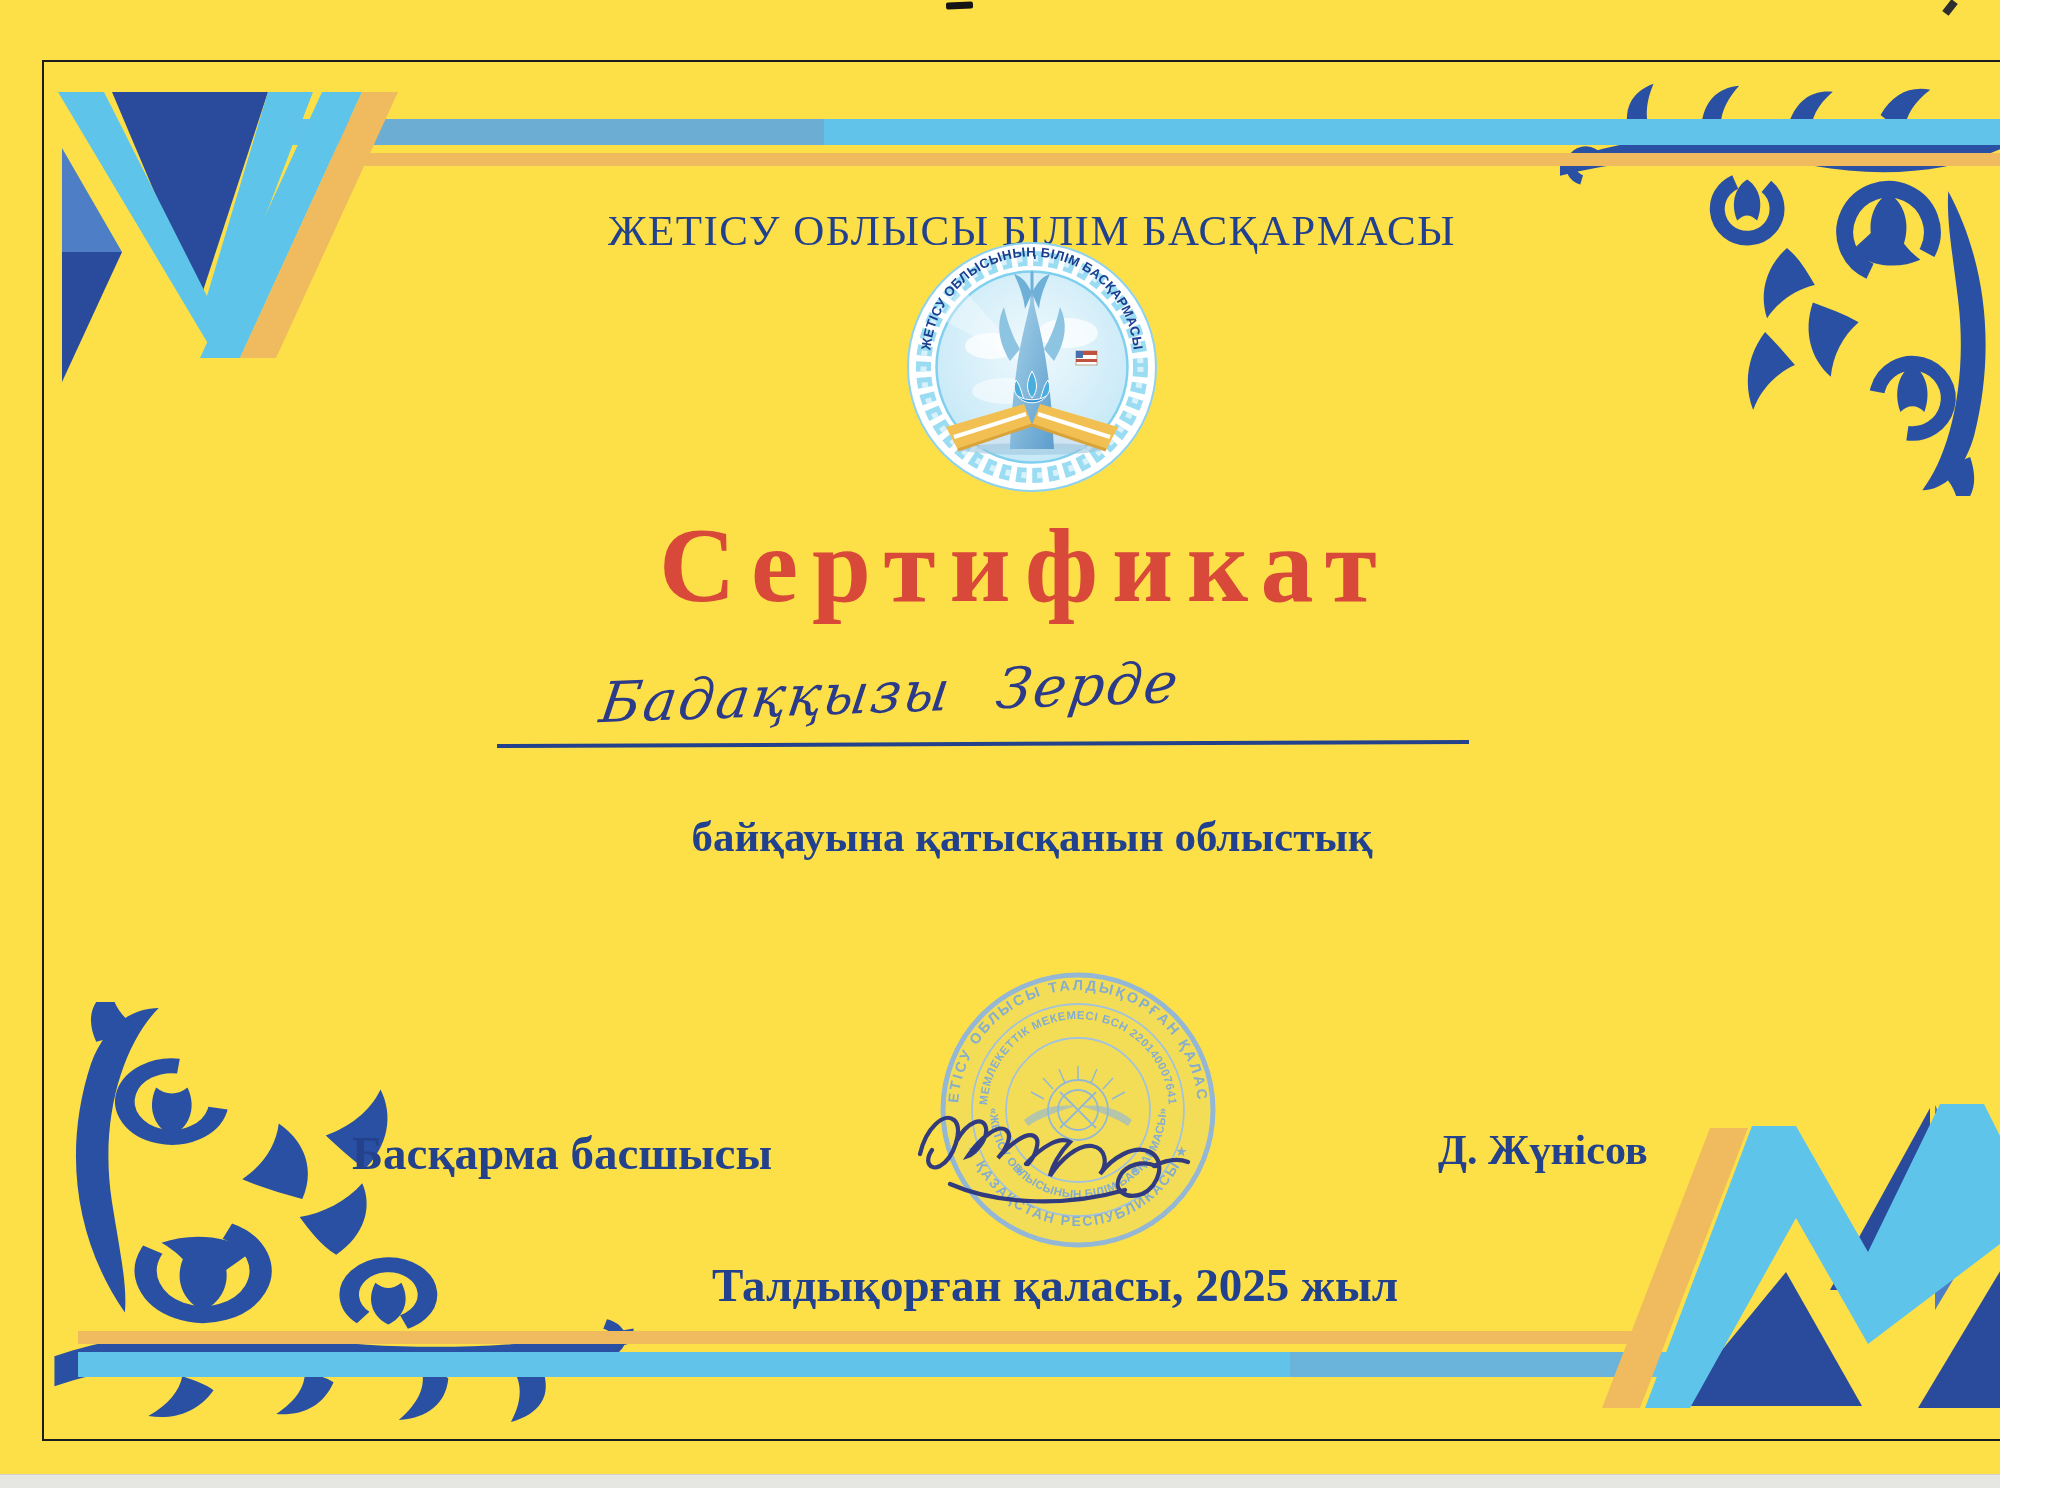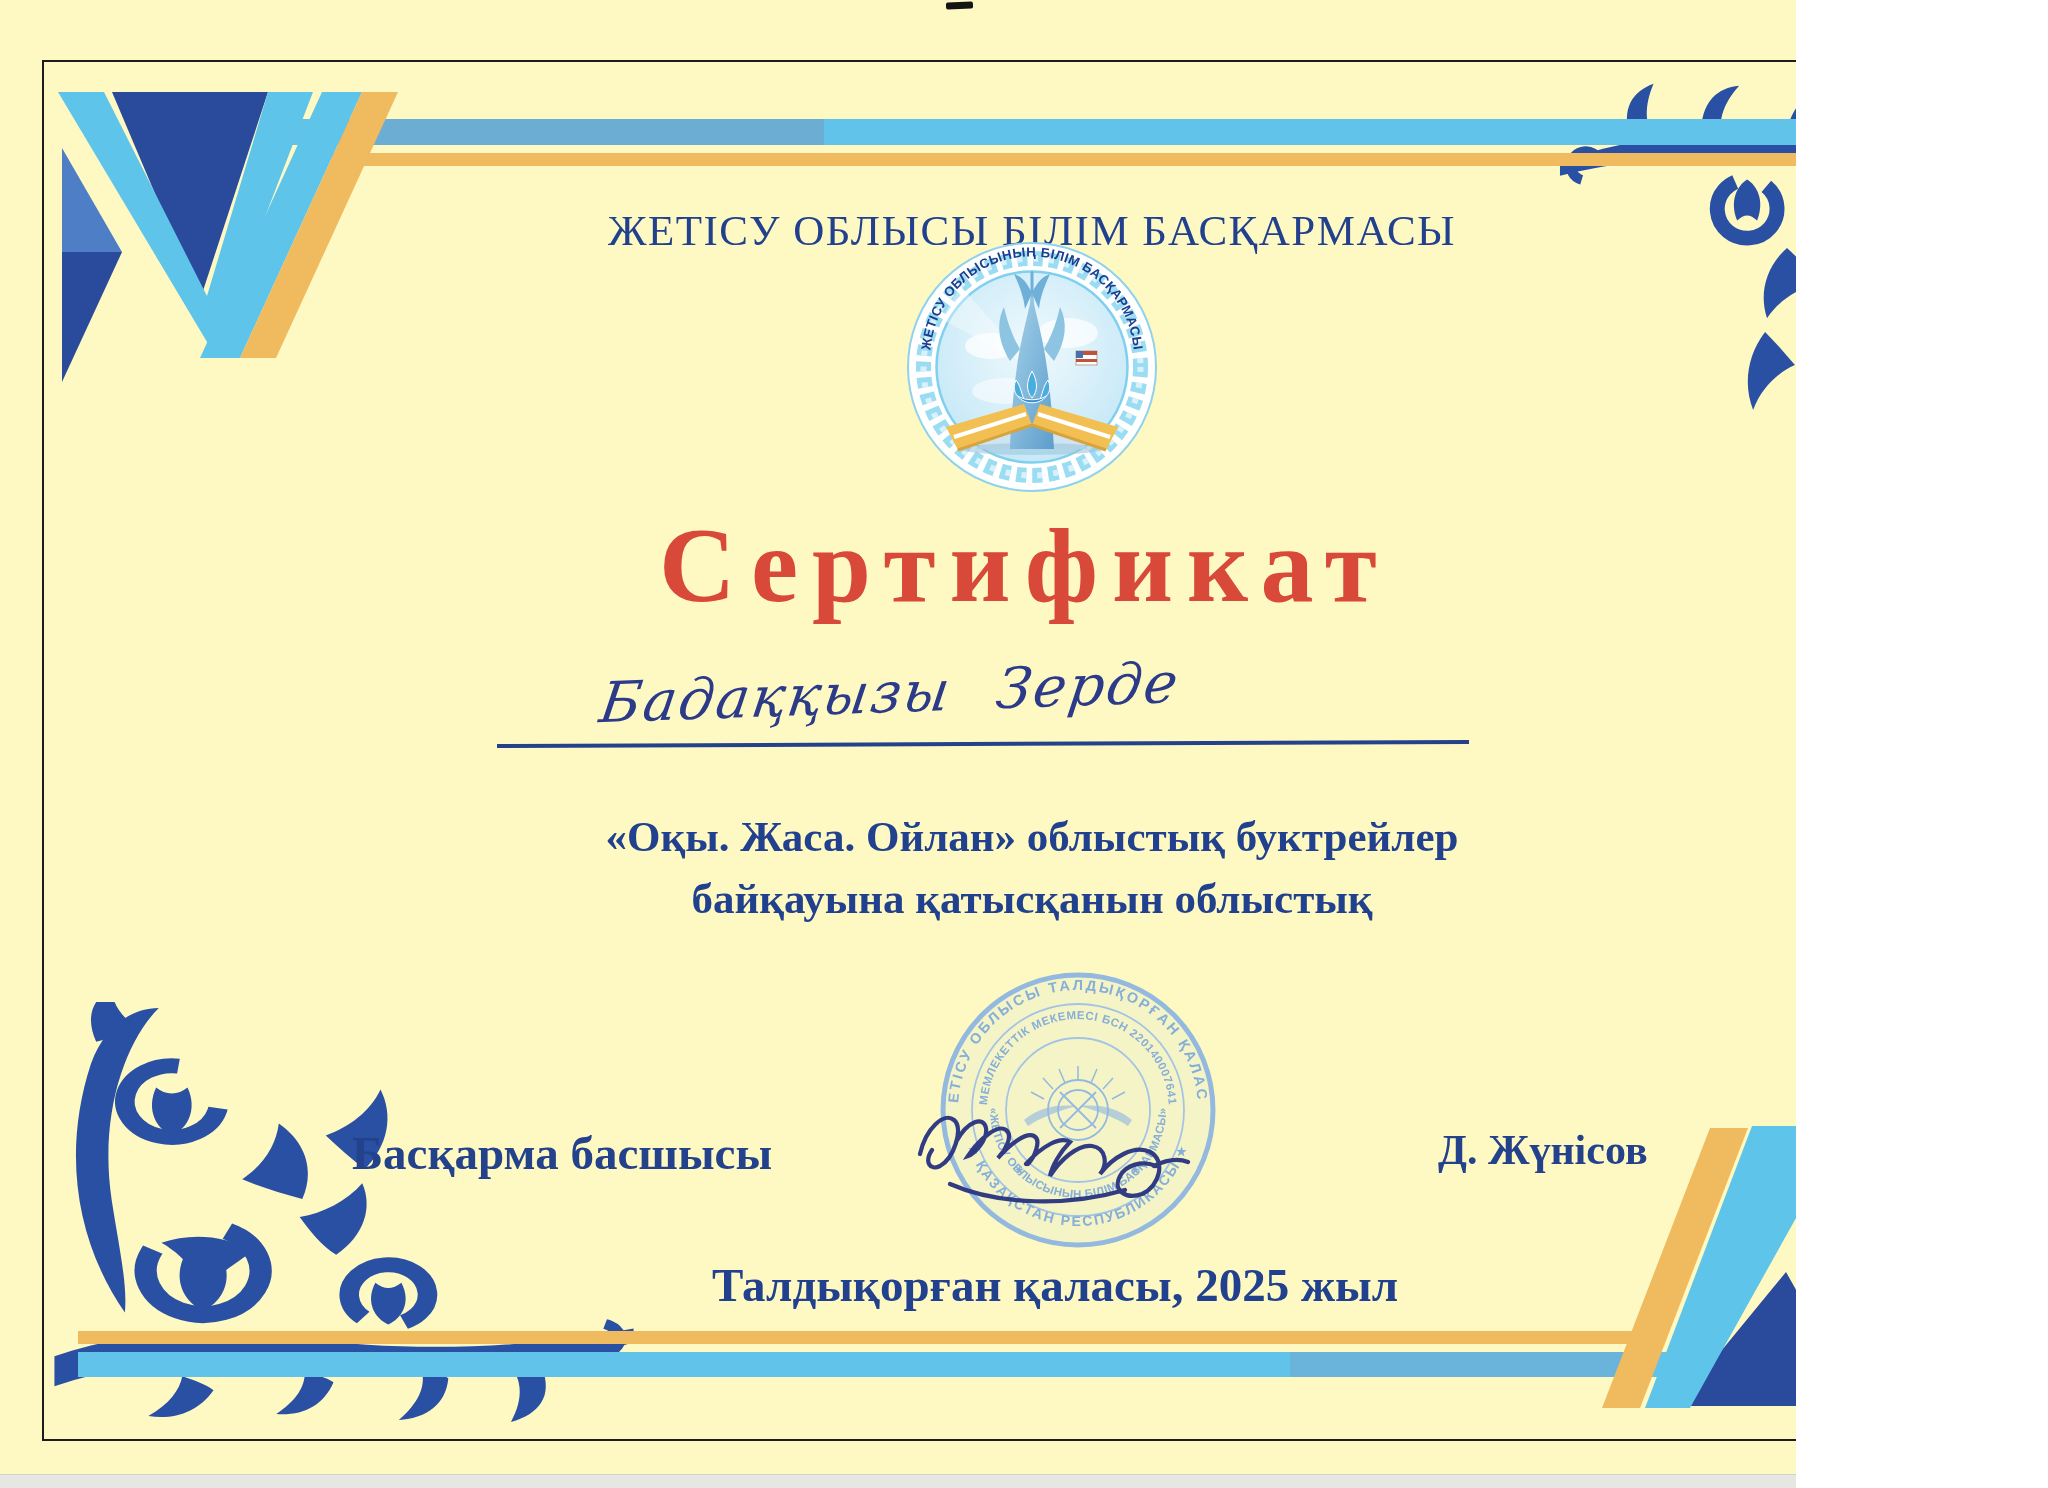--- a/index.html
+++ b/index.html
@@ -1,16 +1,16 @@
 <!DOCTYPE html>
 <html><head>
 <meta charset="utf-8">
 <style>
   html,body{margin:0;padding:0;background:#ffffff;}
-  #canvas{position:relative;width:1796px;height:1488px;background:#fef9c3;overflow:hidden;
+  #canvas{position:relative;width:2000px;height:1488px;background:#fde047;overflow:hidden;
           font-family:"Liberation Serif","DejaVu Serif",serif;}
   .abs{position:absolute;}
   #frame{left:42px;top:60px;width:1966px;height:1377px;border:2.5px solid #1c1c1c;background:transparent;}
   
   .ctext{text-align:center;color:#21418e;}
   #org{left:524px;top:206px;width:1016px;font-size:43px;letter-spacing:1.5px;font-weight:400;}
   #title{left:510px;top:468px;width:1030px;font-size:106px;font-weight:700;color:#d8493a;letter-spacing:14px;margin-top:37px;}
   #handname{left:600px;top:660px;width:580px;font-size:56px;font-style:italic;color:#2c3a8a;
             font-family:"DejaVu Serif",serif;transform:rotate(-2deg) skewX(-10deg);letter-spacing:2px;word-spacing:26px;}
   #nameline{left:497px;top:742px;width:972px;height:3.5px;background:#24418c;transform:rotate(-0.25deg);}
@@ -151,21 +151,20 @@
       <textPath href="#logoArc" startOffset="50%" text-anchor="middle">ЖЕТІСУ ОБЛЫСЫНЫҢ БІЛІМ БАСҚАРМАСЫ</textPath>
     </text>
   </svg>
 
   <div class="abs ctext" id="title">Сертификат</div>
 
   <div class="abs ctext" id="handname">Бадаққызы Зерде</div>
   <div class="abs" id="nameline"></div>
 
   <div class="abs ctext" id="body">
-    <div>«Оқы. Жаса. Ойлан» облыстық буктрейлер</div>
     <div>байқауына қатысқанын облыстық</div>
   </div>
 
   <div class="abs" id="role">Басқарма басшысы</div>
   <div class="abs" id="signer">Д. Жүнісов</div>
 
   <svg class="abs" style="left:936px;top:968px" width="284" height="284" viewBox="0 0 284 284" opacity="0.92">
     <circle cx="142" cy="142" r="135" fill="rgba(158,196,232,0.10)" stroke="#8bb4e2" stroke-width="5"></circle>
     <circle cx="142" cy="142" r="106" fill="none" stroke="#9cc0e8" stroke-width="1.8"></circle>
     <circle cx="142" cy="142" r="72" fill="none" stroke="#9cc0e8" stroke-width="1.8"></circle>

